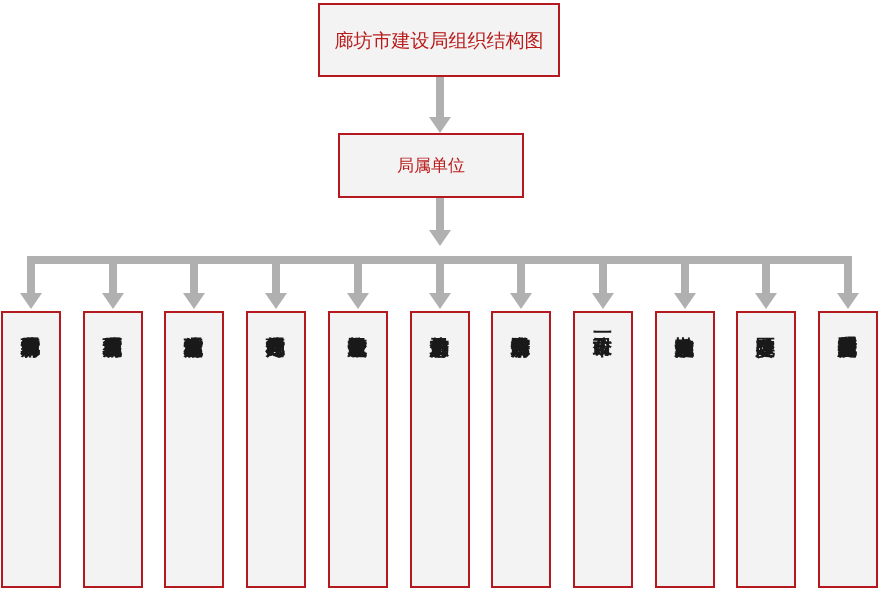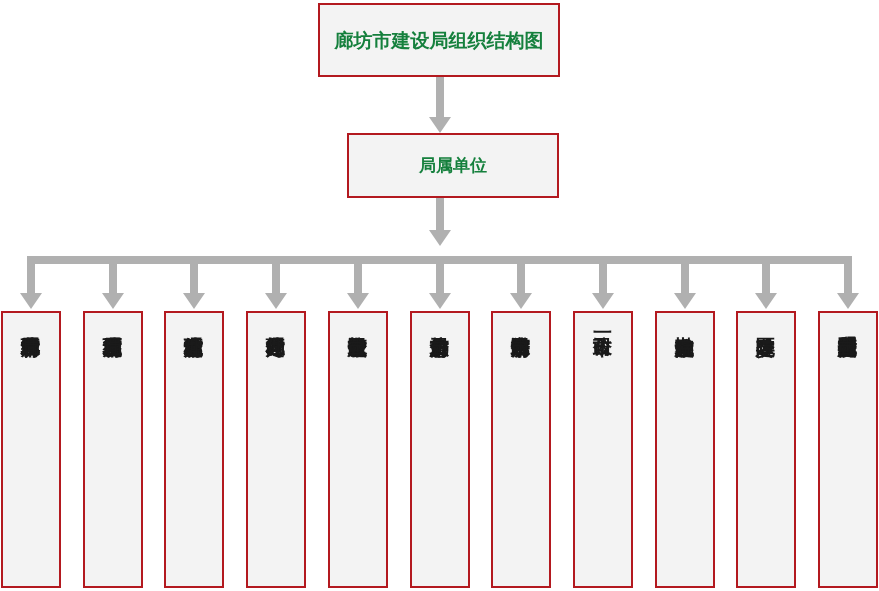--- a/index.html
+++ b/index.html
@@ -22,40 +22,40 @@
   .node-box {
     position: absolute;
     box-sizing: border-box;
     background: #f3f3f3;
     border: 2px solid #b3191f;
     display: flex;
     align-items: center;
     justify-content: center;
   }
   .node-label {
-    font-weight: bold;
-    color: #15803d;
+    font-weight: normal;
+    color: #b91c1c;
     line-height: 1.0;
     letter-spacing: 0px;
   }
 
   #title-box {
     left: 318px;
     top: 3px;
     width: 242px;
     height: 74px;
   }
   #title-box .node-label {
     font-size: 19px;
   }
 
   #unit-box {
-    left: 347px;
+    left: 338px;
     top: 133px;
-    width: 212px;
+    width: 186px;
     height: 65px;
   }
   #unit-box .node-label {
     font-size: 17px;
   }
 
   
   .leaf-box {
     position: absolute;
     box-sizing: border-box;

